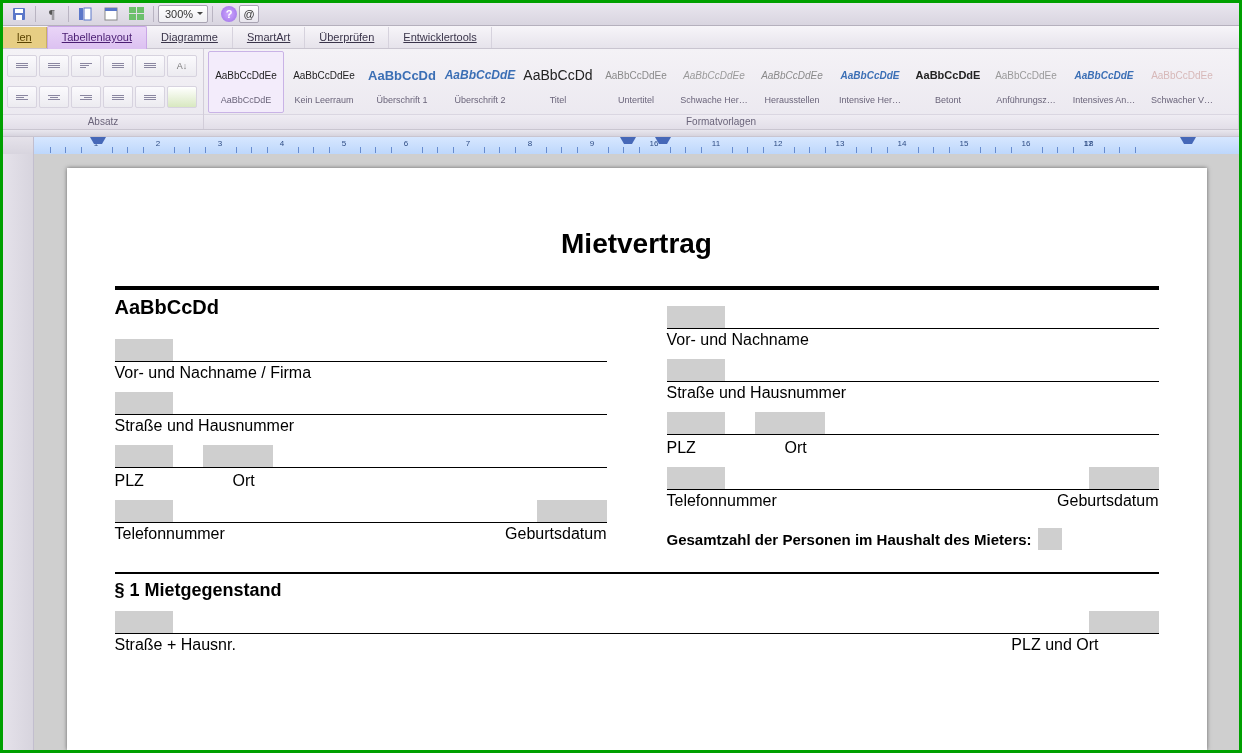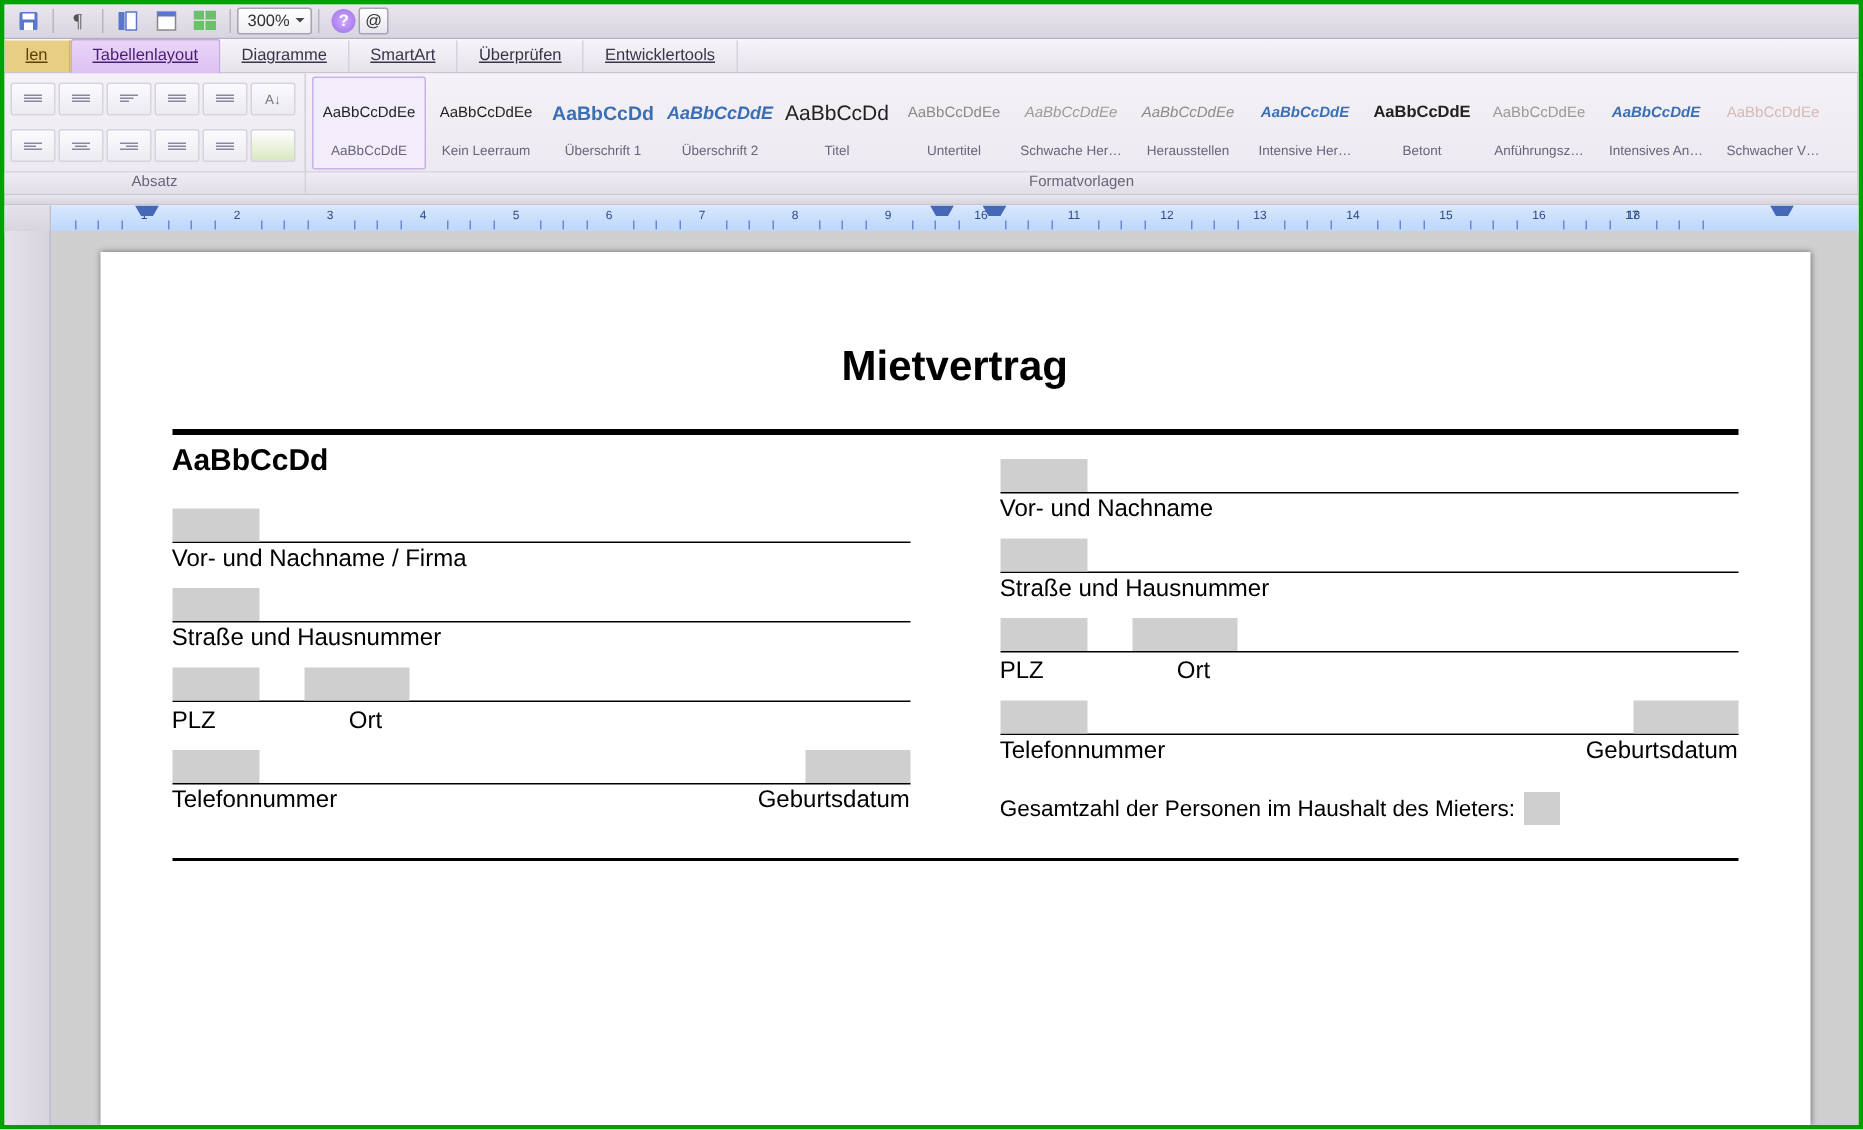--- a/index.html
+++ b/index.html
@@ -55,21 +55,21 @@
   .sec-head{font-size:20px;font-weight:bold;margin-bottom:16px;}
   .fieldline{border-bottom:1.5px solid #000;height:26px;display:flex;align-items:flex-end;gap:30px;margin-top:6px;}
   .ph{display:inline-block;height:22px;background:#cfcfcf;}
   .ph.w50{width:58px;} .ph.w55{width:70px;} .ph.w16{width:24px;}
   .lbl{font-size:16px;margin-top:2px;}
   .pair{display:flex;gap:30px;margin-top:2px;}
   .pair .lbl:first-child{width:88px;}
   .sub-head{font-size:18px;font-weight:bold;}
   .right-row{display:flex;gap:40px;}
   .right-row .subcol{flex:1;}
-  .household{font-size:15px;font-weight:normal;margin-top:18px;display:flex;align-items:center;gap:6px;}
+  .household{font-size:15px;font-weight:bold;margin-top:18px;display:flex;align-items:center;gap:6px;}
   svg{display:block;}
 </style>
 </head>
 <body>
 <div class="frame">
 
 <div class="qat">
   <div class="btn">
         <svg width="14" height="14">
           <rect x="1" y="1" width="12" height="12" fill="#5b77c9" rx="1"></rect>
@@ -405,18 +405,30 @@
               </div>
           <div class="household">
                 <span>Gesamtzahl der Personen im Haushalt des Mieters:</span>
                 <span class="ph w16"></span>
               </div>
         </div>
       </div>
 
       <hr class="thin-sep">
       <div class="cols" style="gap:40px;">
+        <div class="col">
+          <div class="sub-head">§ 1 Mietgegenstand</div>
+          <div class="fieldline">
+                <span class="ph w50"></span>
+                <span style="flex:1"></span>
+                <span class="ph w55"></span>
+              </div>
+          <div style="display:flex;justify-content:space-between;">
+                <div class="lbl">Straße + Hausnr.</div>
+                <div class="lbl" style="margin-right:60px">PLZ und Ort</div>
+              </div>
+        </div>
       </div>
     </div>
   </div>
 </div>
 
 </div>
 
 </body></html>

